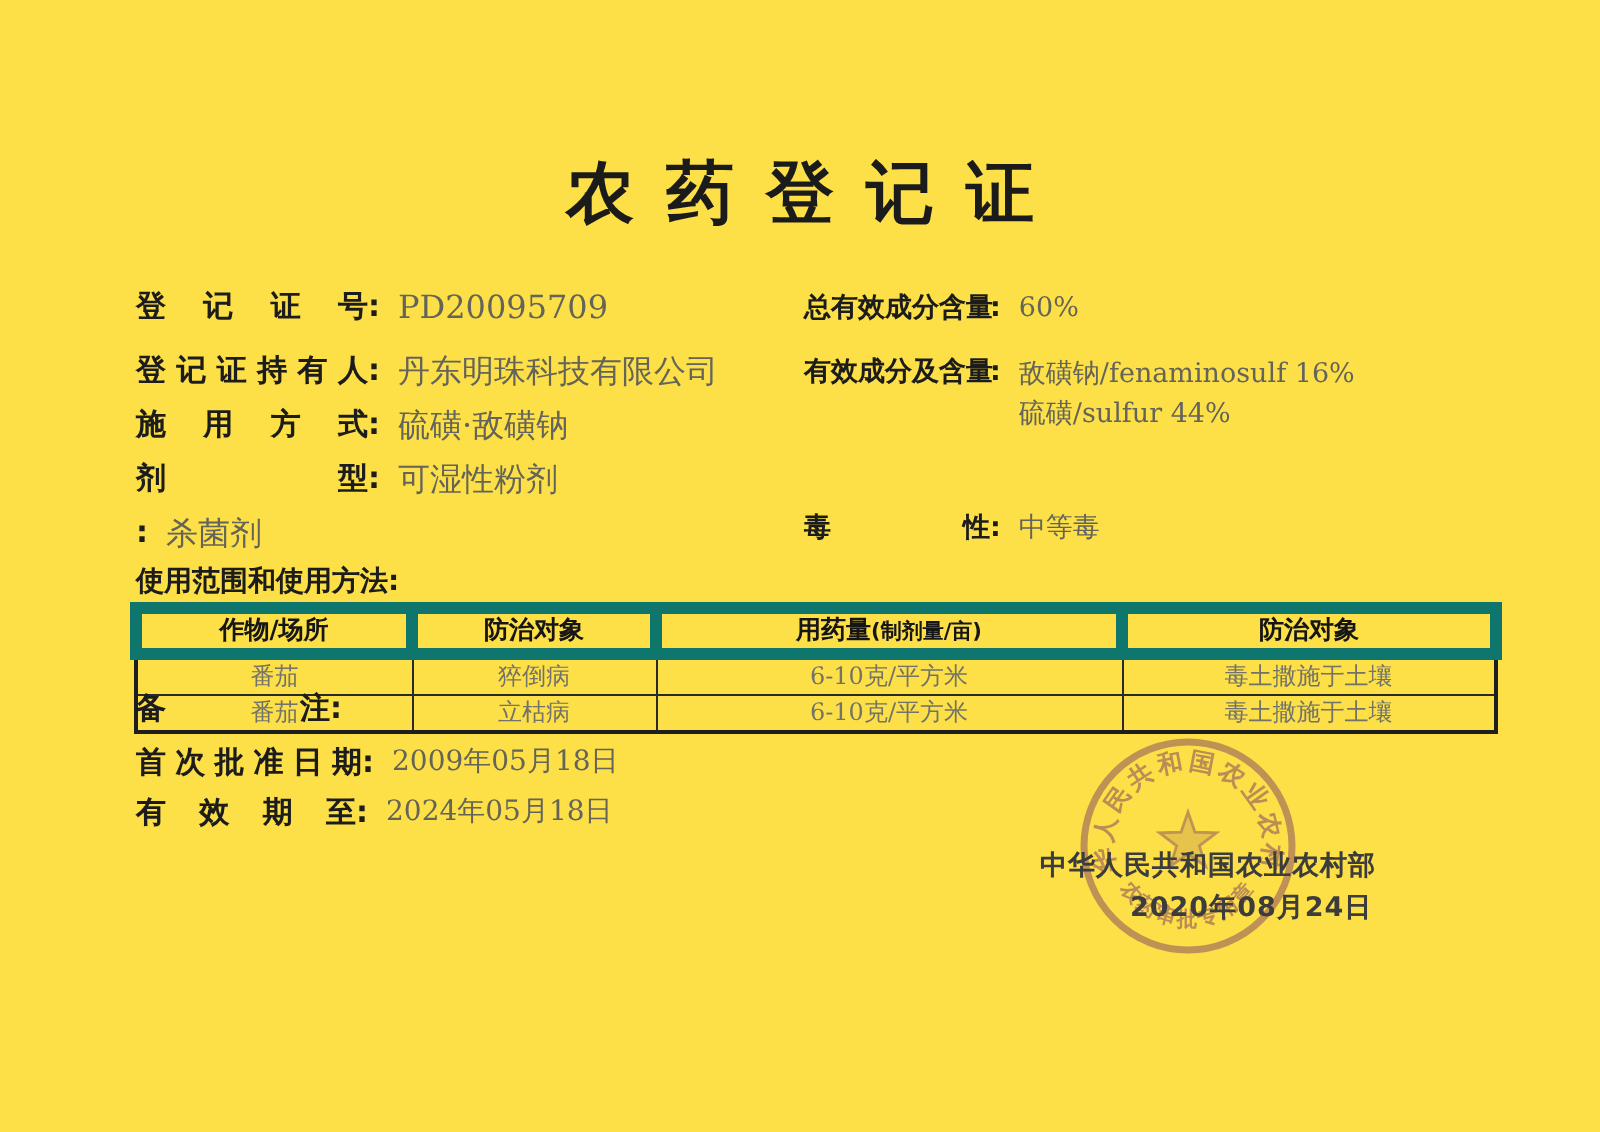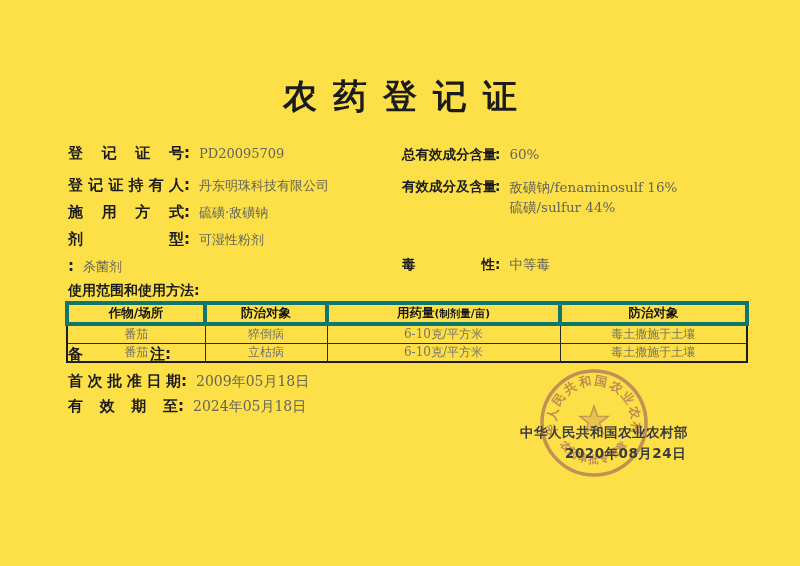--- a/index.html
+++ b/index.html
@@ -25,38 +25,38 @@
     font-weight:bold; color:#1c1c1c;
   }
   .colon { font-weight:bold; color:#1c1c1c; }
   .val {
     margin-left:9px;
     font-family:"DejaVu Serif","Liberation Serif",serif;
     color:#64645a;
   }
   .left-col .lbl { width:116px; font-size:15px; line-height:19px; }
   .left-col .colon { font-size:15px; line-height:19px; }
-  .left-col .val { font-size:13px; line-height:19px; }
+  .left-col .val { font-size:16px; line-height:19px; }
   .right-col .lbl { width:93px; font-size:13.5px; line-height:18px; }
   .right-col .colon { font-size:13.5px; line-height:18px; }
   .right-col .val { font-size:13.5px; line-height:18px; }
   .multi-val div { line-height:20px; }
   .section-heading {
     position:absolute; left:68px; top:282px;
     font-size:14px; font-weight:bold; color:#1c1c1c;
   }
   .usage-table {
     position:absolute; left:65px; top:301px;
     border-collapse:collapse;
     border:2px solid #1e1e1e;
     table-layout:fixed;
     width:680px;
   }
   .usage-table th {
-    border:4px solid #0f766e;
+    border:6px solid #0f766e;
     font-size:12.5px; font-weight:bold; color:#161616;
     height:16px; padding:0 16px; text-align:center;
   }
   .usage-table th .sub { font-size:10.5px; font-weight:bold; }
   .usage-table td {
     border:1px solid #2a2a2a;
     font-family:"DejaVu Serif","Liberation Serif",serif;
     font-size:12px; color:#73736a;
     height:14px; padding:0 2px; text-align:center;
   }

